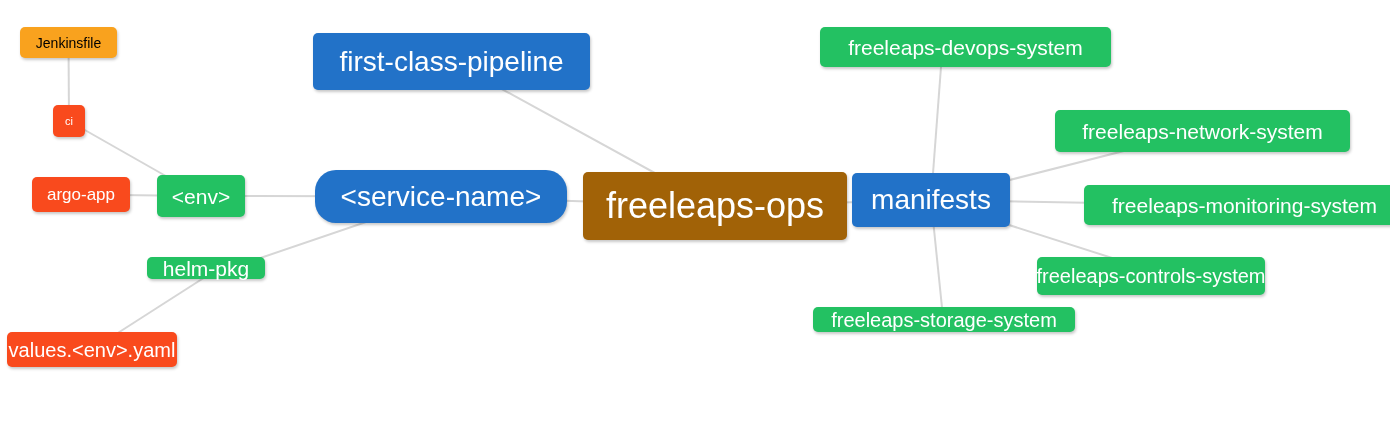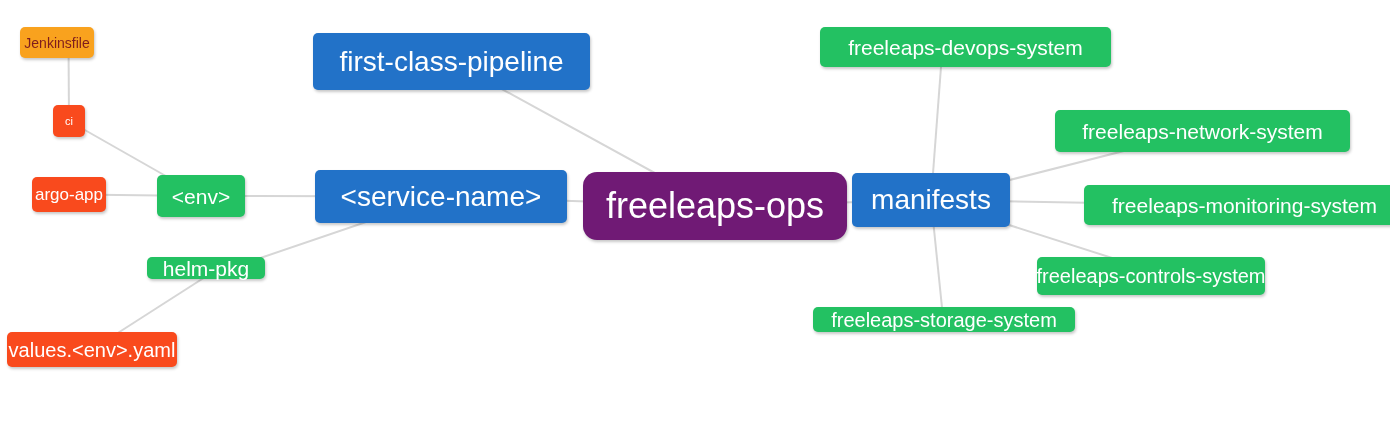--- a/index.html
+++ b/index.html
@@ -53,37 +53,37 @@
       <line x1="451.5" y1="61.5" x2="715" y2="206" stroke="#d6d6d6" stroke-width="2"></line>
       <line x1="441" y1="196.5" x2="715" y2="206" stroke="#d6d6d6" stroke-width="2"></line>
       <line x1="715" y1="206" x2="931" y2="200" stroke="#d6d6d6" stroke-width="2"></line>
       <line x1="931" y1="200" x2="942.5" y2="47" stroke="#d6d6d6" stroke-width="2"></line>
       <line x1="931" y1="200" x2="1202.5" y2="131" stroke="#d6d6d6" stroke-width="2"></line>
       <line x1="931" y1="200" x2="1212.5" y2="205" stroke="#d6d6d6" stroke-width="2"></line>
       <line x1="931" y1="200" x2="1168.5" y2="276" stroke="#d6d6d6" stroke-width="2"></line>
       <line x1="931" y1="200" x2="944" y2="327" stroke="#d6d6d6" stroke-width="2"></line>
     </svg>
 
-  <div class="node" style="left: 20px; top: 27px; width: 74px; height: 31px; font-size: 14px; background: rgb(249, 162, 30); color: #7f1d1d;">Jenkinsfile</div>
+  <div class="node" style="left: 20px; top: 27px; width: 97px; height: 31px; font-size: 14px; background: rgb(249, 162, 30); color: #000000;">Jenkinsfile</div>
 
   <div class="node" style="left: 53px; top: 105px; width: 32px; height: 32px; font-size: 11px; background: rgb(249, 74, 29); color: rgb(255, 255, 255);">ci</div>
 
-  <div class="node" style="left: 32px; top: 177px; width: 74px; height: 35px; font-size: 17px; background: rgb(249, 74, 29); color: rgb(255, 255, 255);">argo-app</div>
+  <div class="node" style="left: 32px; top: 177px; width: 98px; height: 35px; font-size: 17px; background: rgb(249, 74, 29); color: rgb(255, 255, 255);">argo-app</div>
 
   <div class="node" style="left: 157px; top: 175px; width: 88px; height: 42px; font-size: 21px; background: rgb(35, 193, 98); color: rgb(255, 255, 255);">&lt;env&gt;</div>
 
   <div class="node" style="left: 147px; top: 257px; width: 118px; height: 22px; font-size: 21px; background: rgb(35, 193, 98); color: rgb(255, 255, 255);">helm-pkg</div>
 
   <div class="node" style="left: 7px; top: 332px; width: 170px; height: 35px; font-size: 20px; background: rgb(249, 74, 29); color: rgb(255, 255, 255);">values.&lt;env&gt;.yaml</div>
 
   <div class="node" style="left: 313px; top: 33px; width: 277px; height: 57px; font-size: 28px; background: rgb(34, 114, 200); color: rgb(255, 255, 255);">first-class-pipeline</div>
 
-  <div class="node" style="left: 315px; top: 170px; width: 252px; height: 53px; font-size: 28px; background: rgb(34, 114, 200); color: rgb(255, 255, 255);">&lt;service-name&gt;</div>
+  <div class="node" style="left: 315px; top: 170px; width: 252px; height: 53px; font-size: 28px; background: rgb(34, 114, 200); color: rgb(255, 255, 255); border-radius: 21px;">&lt;service-name&gt;</div>
 
-  <div class="node" style="left: 583px; top: 172px; width: 264px; height: 68px; font-size: 36px; background: #701a75; color: rgb(255, 255, 255); border-radius: 14px;">freeleaps-ops</div>
+  <div class="node" style="left: 583px; top: 172px; width: 264px; height: 68px; font-size: 36px; background: #a16207; color: rgb(255, 255, 255);">freeleaps-ops</div>
 
   <div class="node" style="left: 852px; top: 173px; width: 158px; height: 54px; font-size: 28px; background: rgb(34, 114, 200); color: rgb(255, 255, 255);">manifests</div>
 
   <div class="node" style="left: 797px; top: 27px; width: 291px; height: 40px; font-size: 21px; background: rgb(35, 193, 98); color: rgb(255, 255, 255); margin-left: 23px;">freeleaps-devops-system</div>
 
   <div class="node" style="left: 1055px; top: 110px; width: 295px; height: 42px; font-size: 21px; background: rgb(35, 193, 98); color: rgb(255, 255, 255);">freeleaps-network-system</div>
 
   <div class="node" style="left: 1052px; top: 185px; width: 321px; height: 40px; font-size: 21px; background: rgb(35, 193, 98); color: rgb(255, 255, 255); margin-left: 32px;">freeleaps-monitoring-system</div>
 
   <div class="node" style="left: 1037px; top: 257px; width: 228px; height: 38px; font-size: 20px; background: rgb(35, 193, 98); color: rgb(255, 255, 255);">freeleaps-controls-system</div>

